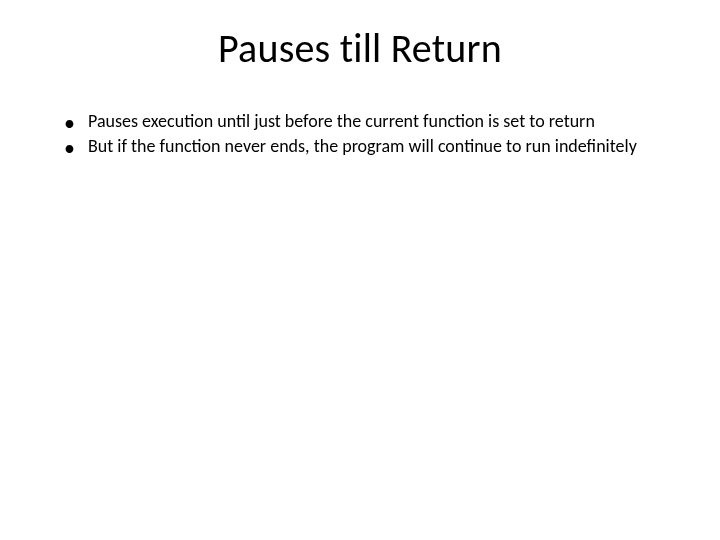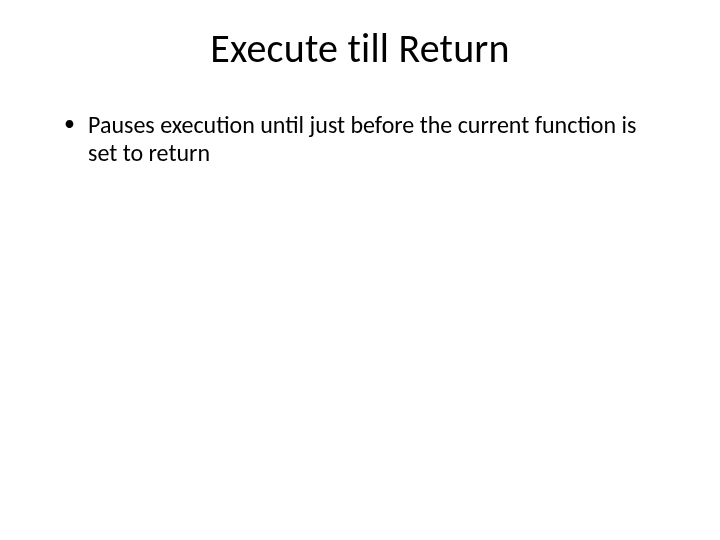--- a/index.html
+++ b/index.html
@@ -25,37 +25,38 @@
       font-weight: 400;
       letter-spacing: 0.2px;
     }
     .bullets {
       list-style: none;
       padding: 0;
       margin: 0;
     }
     .bullets li {
       position: relative;
-      font-size: 24px;
+      font-size: 18px;
       color: #000000;
       line-height: 1.18;
       padding-left: 28px;
       margin-bottom: 4px;
       font-weight: 400;
     }
     .bullets li::before {
       content: "•";
       position: absolute;
       left: 4px;
       top: 0;
       font-size: 22px;
       color: #000000;
     }
   </style>
 </head>
 <body>
 
 <div class="slide">
-  <h1 class="title">Execute till Return</h1>
+  <h1 class="title">Pauses till Return</h1>
   <ul class="bullets">
     <li>Pauses execution until just before the current function is set to return</li>
+    <li>But if the function never ends, the program will continue to run indefinitely</li>
   </ul>
 </div>
 
 </body></html>

